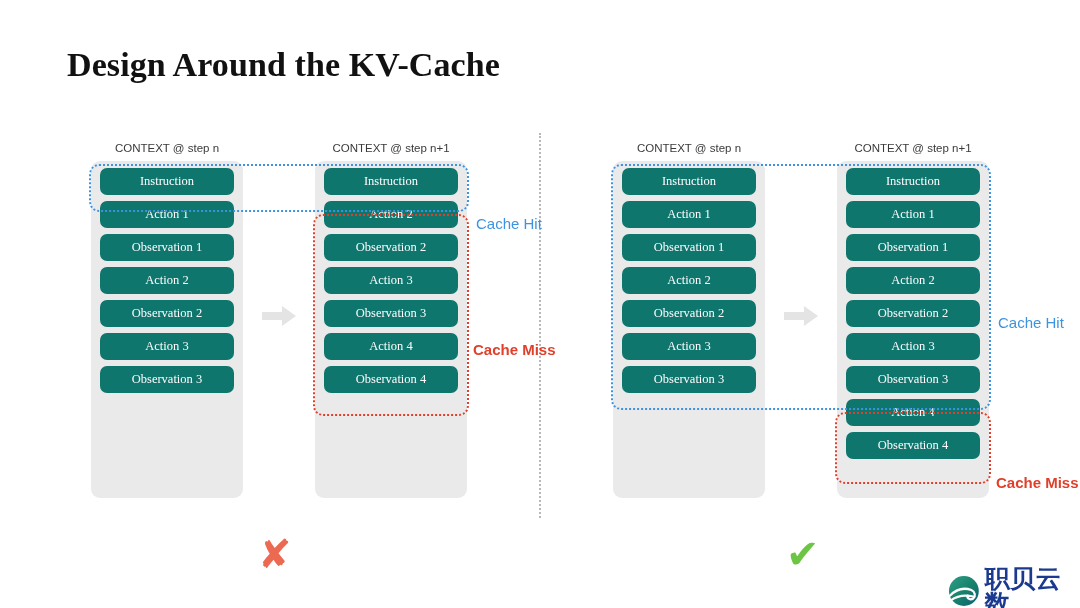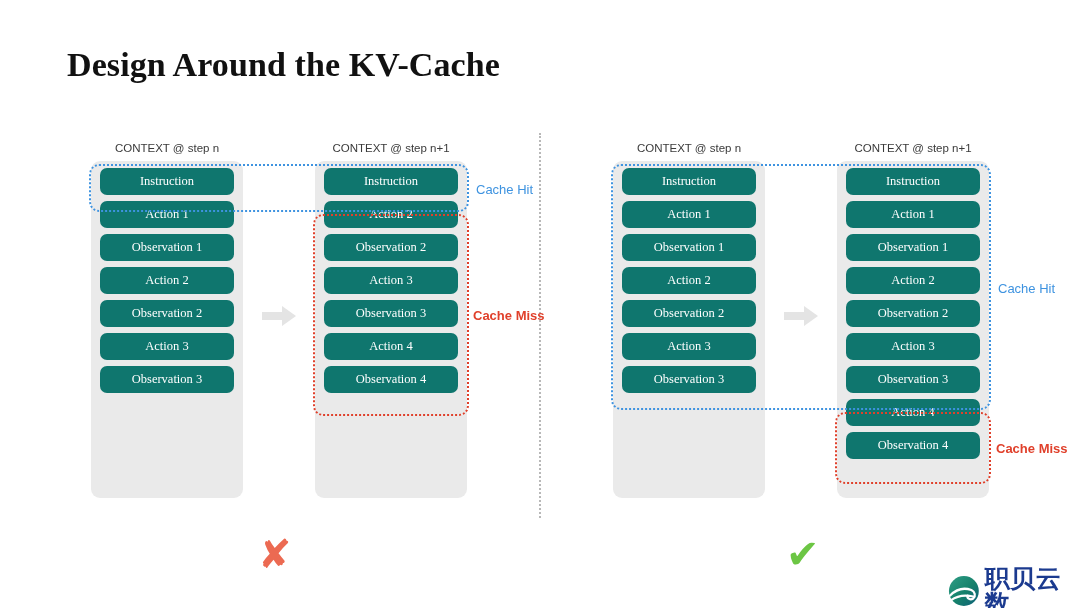--- a/index.html
+++ b/index.html
@@ -85,23 +85,24 @@
     position: absolute;
     box-sizing: border-box;
     border-radius: 10px;
     pointer-events: none;
   }
   .region.hit  { border: 2.5px dotted #3e93e0; }
   .region.miss { border: 2.5px dotted #e0402b; }
 
   .region-label {
     position: absolute;
-    font-size: 13px;
+    font-size: 15px;
     white-space: nowrap;
     font-family: "Liberation Sans", sans-serif;
+    margin-top: 33px;
   }
   .region-label.hit  { color: #3e93e0; }
   .region-label.miss { color: #e0402b; font-weight: bold; }
 
   
   .arrow {
     position: absolute;
     width: 34px;
     height: 24px;
   }

